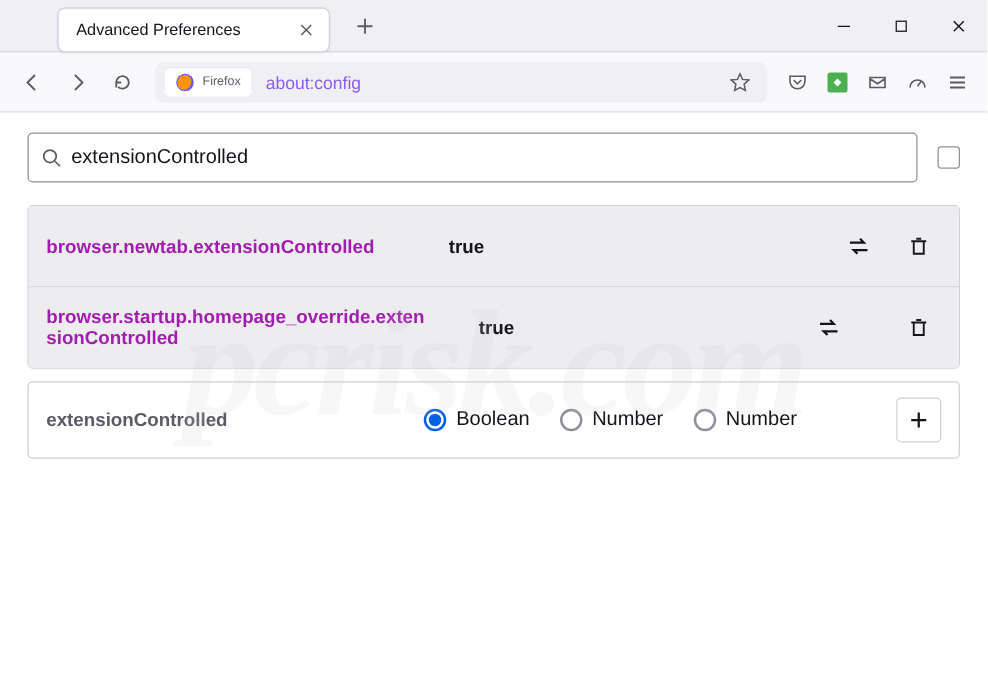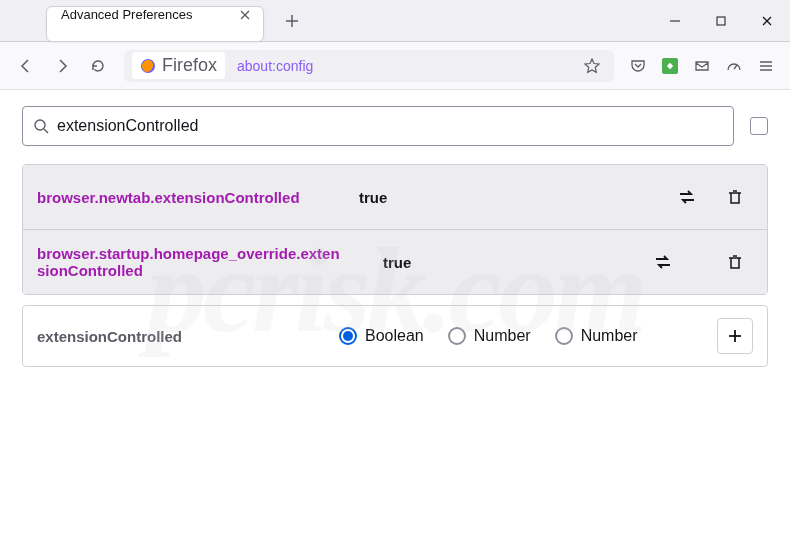--- a/index.html
+++ b/index.html
@@ -18,20 +18,21 @@
       align-items: center;
       border-bottom: 1px solid #cfcfd8;
     }
     .tab {
       margin-left: 46px;
       height: 36px;
       background: #fff;
       border: 1px solid #cfcfd8;
       border-radius: 6px;
       display: flex;
+      align-items: center;
       padding: 0 10px 0 14px;
       width: 218px;
       margin-top: 6px;
       box-shadow: 0 1px 3px rgba(0,0,0,0.05);
     }
     .tab-title { font-size: 13px; color: #15141a; flex: 1; }
     .tab-close { width: 16px; height: 16px; display: flex; align-items: center; justify-content: center; color: #5b5b66; font-size: 14px; }
     .new-tab-btn {
       width: 32px; height: 32px; margin-left: 12px;
       display: flex; align-items: center; justify-content: center;
@@ -69,21 +70,21 @@
       margin: 0 6px;
       gap: 8px;
     }
     .urlbar-identity {
       display: flex; align-items: center; gap: 6px;
       background: #fff;
       padding: 3px 8px;
       border-radius: 4px;
     }
     .ff-icon { width: 16px; height: 16px; }
-    .urlbar-text { font-size: 18px; color: #5b5b66; }
+    .urlbar-text { font-size: 10px; color: #5b5b66; }
     .urlbar-url { font-size: 14px; color: #8b5cf6; flex: 1; margin-left: 4px;}
     .urlbar-star { margin-left: auto; }
     .toolbar-icon { width: 28px; height: 28px; display: flex; align-items: center; justify-content: center; }
     .ext-icon-green { width: 16px; height: 16px; background: #4caf50; border-radius: 2px; display: flex; align-items: center; justify-content: center; }
     .content {
       padding: 16px 22px;
     }
     .search-row {
       display: flex;
       align-items: center;

